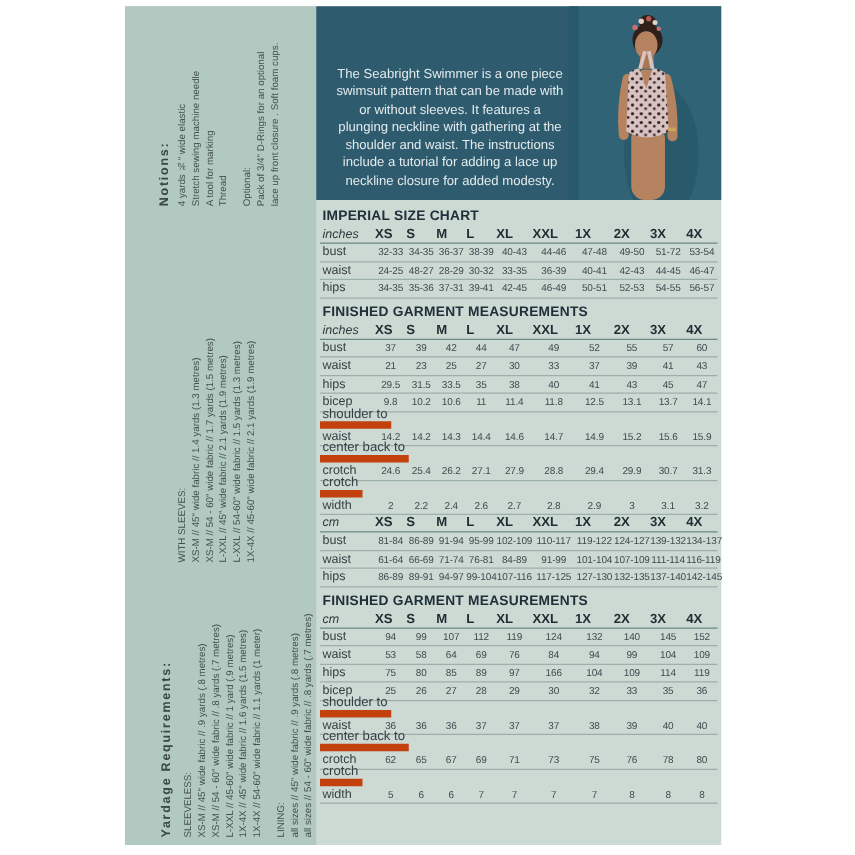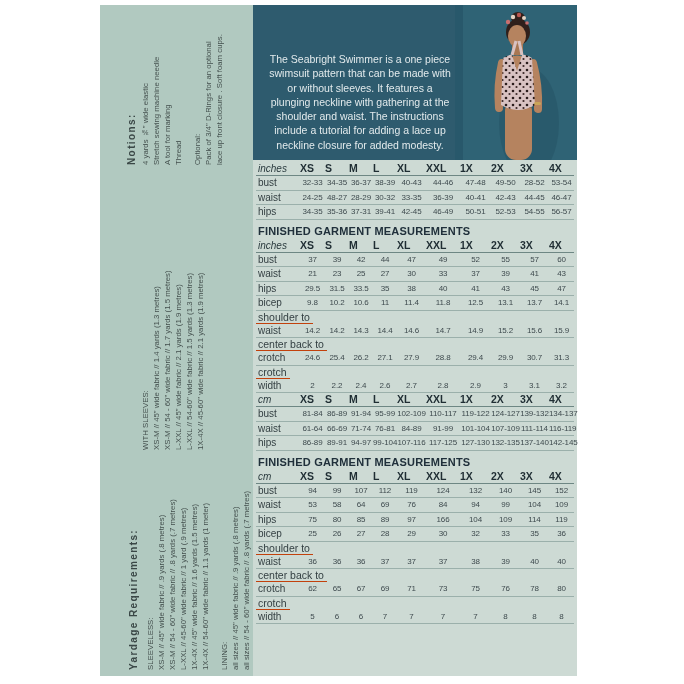--- a/index.html
+++ b/index.html
@@ -26,21 +26,21 @@
 
   .tables{position:absolute;left:156px;top:157px;width:318px;--cols:44px 25px 24px 24px 24px 29px 34px 31px 29px 29px 25px;}
   .tsec-title{font-size:11px;font-weight:bold;color:#20303B;letter-spacing:0.2px;margin:5px 0 2px 2px;}
   .thead{display:grid;grid-template-columns:var(--cols);align-items:end;border-bottom:1px solid #6E8784;padding-bottom:1px;}
   .thead .unit{font-style:italic;font-size:10px;color:#2A3A3E;padding-left:2px;}
   .thead .sz{font-size:10.5px;font-weight:bold;text-align:left;color:#1F2D33;}
   .trow{display:grid;grid-template-columns:var(--cols);align-items:center;border-bottom:1px solid #9BB0AB;height:13.5px;}
   .trow .lbl{font-size:10px;color:#333F42;padding-left:2px;white-space:nowrap;}
   .trow .val{font-size:8px;text-align:center;color:#3E4A4E;white-space:nowrap;letter-spacing:-0.1px;}
   .tprefix{height:13px;display:flex;align-items:flex-end;}
-  .tprefix span{font-size:10.5px;color:#333F42;border-bottom:1px solid #c2410c;padding:0 3px 0 2px;line-height:12px;}
+  .tprefix span{font-size:10.5px;color:#333F42;border-bottom:6px solid #c2410c;padding:0 3px 0 2px;line-height:12px;}
 </style>
 </head>
 <body>
 
 <div class="page">
 
   <div class="left-col">
     <div class="vblock" id="notions-block">
         <div class="vtitle">Notions:</div>
         <div class="vline">4 yards ⅜" wide elastic</div>
@@ -105,20 +105,21 @@
           <rect x="50" y="95" width="27" height="60" rx="11" fill="#B5835F"></rect>
           <path d="M57,50 L61,36 M67,50 L64,36" stroke="#D8C2C2" stroke-width="3"></path>
           <path d="M48,53 Q55,49 57,50 L62,66 L67,50 Q70,49 77,53 L80,100 Q63,110 46,100 Z" fill="url(#leo)"></path>
           <rect x="79" y="97" width="7" height="3" rx="1.5" fill="#C9A55A"></rect>
         </g>
       </svg>
     </div>
   </div>
 
   <div class="tables" id="tables">
+      <div class="tsec-title">IMPERIAL SIZE CHART</div>
       <div class="thead">
         <div class="unit">inches</div>
         <div class="sz">XS</div>
         <div class="sz">S</div>
         <div class="sz">M</div>
         <div class="sz">L</div>
         <div class="sz">XL</div>
         <div class="sz">XXL</div>
         <div class="sz">1X</div>
         <div class="sz">2X</div>
@@ -128,21 +129,21 @@
       <div class="trow">
         <div class="lbl">bust</div>
         <div class="val">32-33</div>
         <div class="val">34-35</div>
         <div class="val">36-37</div>
         <div class="val">38-39</div>
         <div class="val">40-43</div>
         <div class="val">44-46</div>
         <div class="val">47-48</div>
         <div class="val">49-50</div>
-        <div class="val">28-52</div>
+        <div class="val">51-72</div>
         <div class="val">53-54</div>
       </div>
       <div class="trow">
         <div class="lbl">waist</div>
         <div class="val">24-25</div>
         <div class="val">48-27</div>
         <div class="val">28-29</div>
         <div class="val">30-32</div>
         <div class="val">33-35</div>
         <div class="val">36-39</div>

